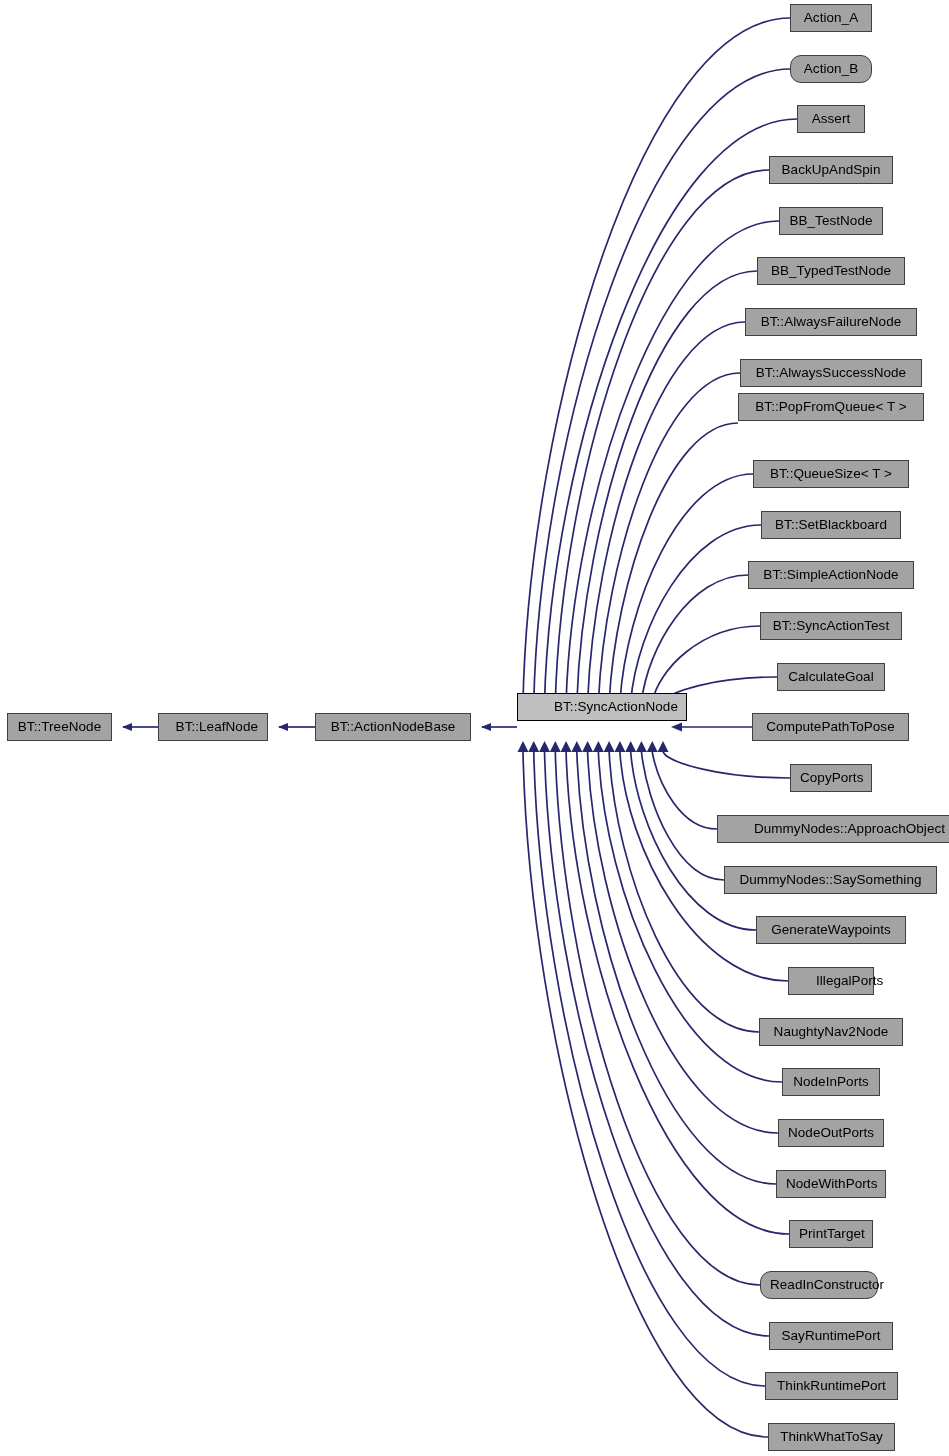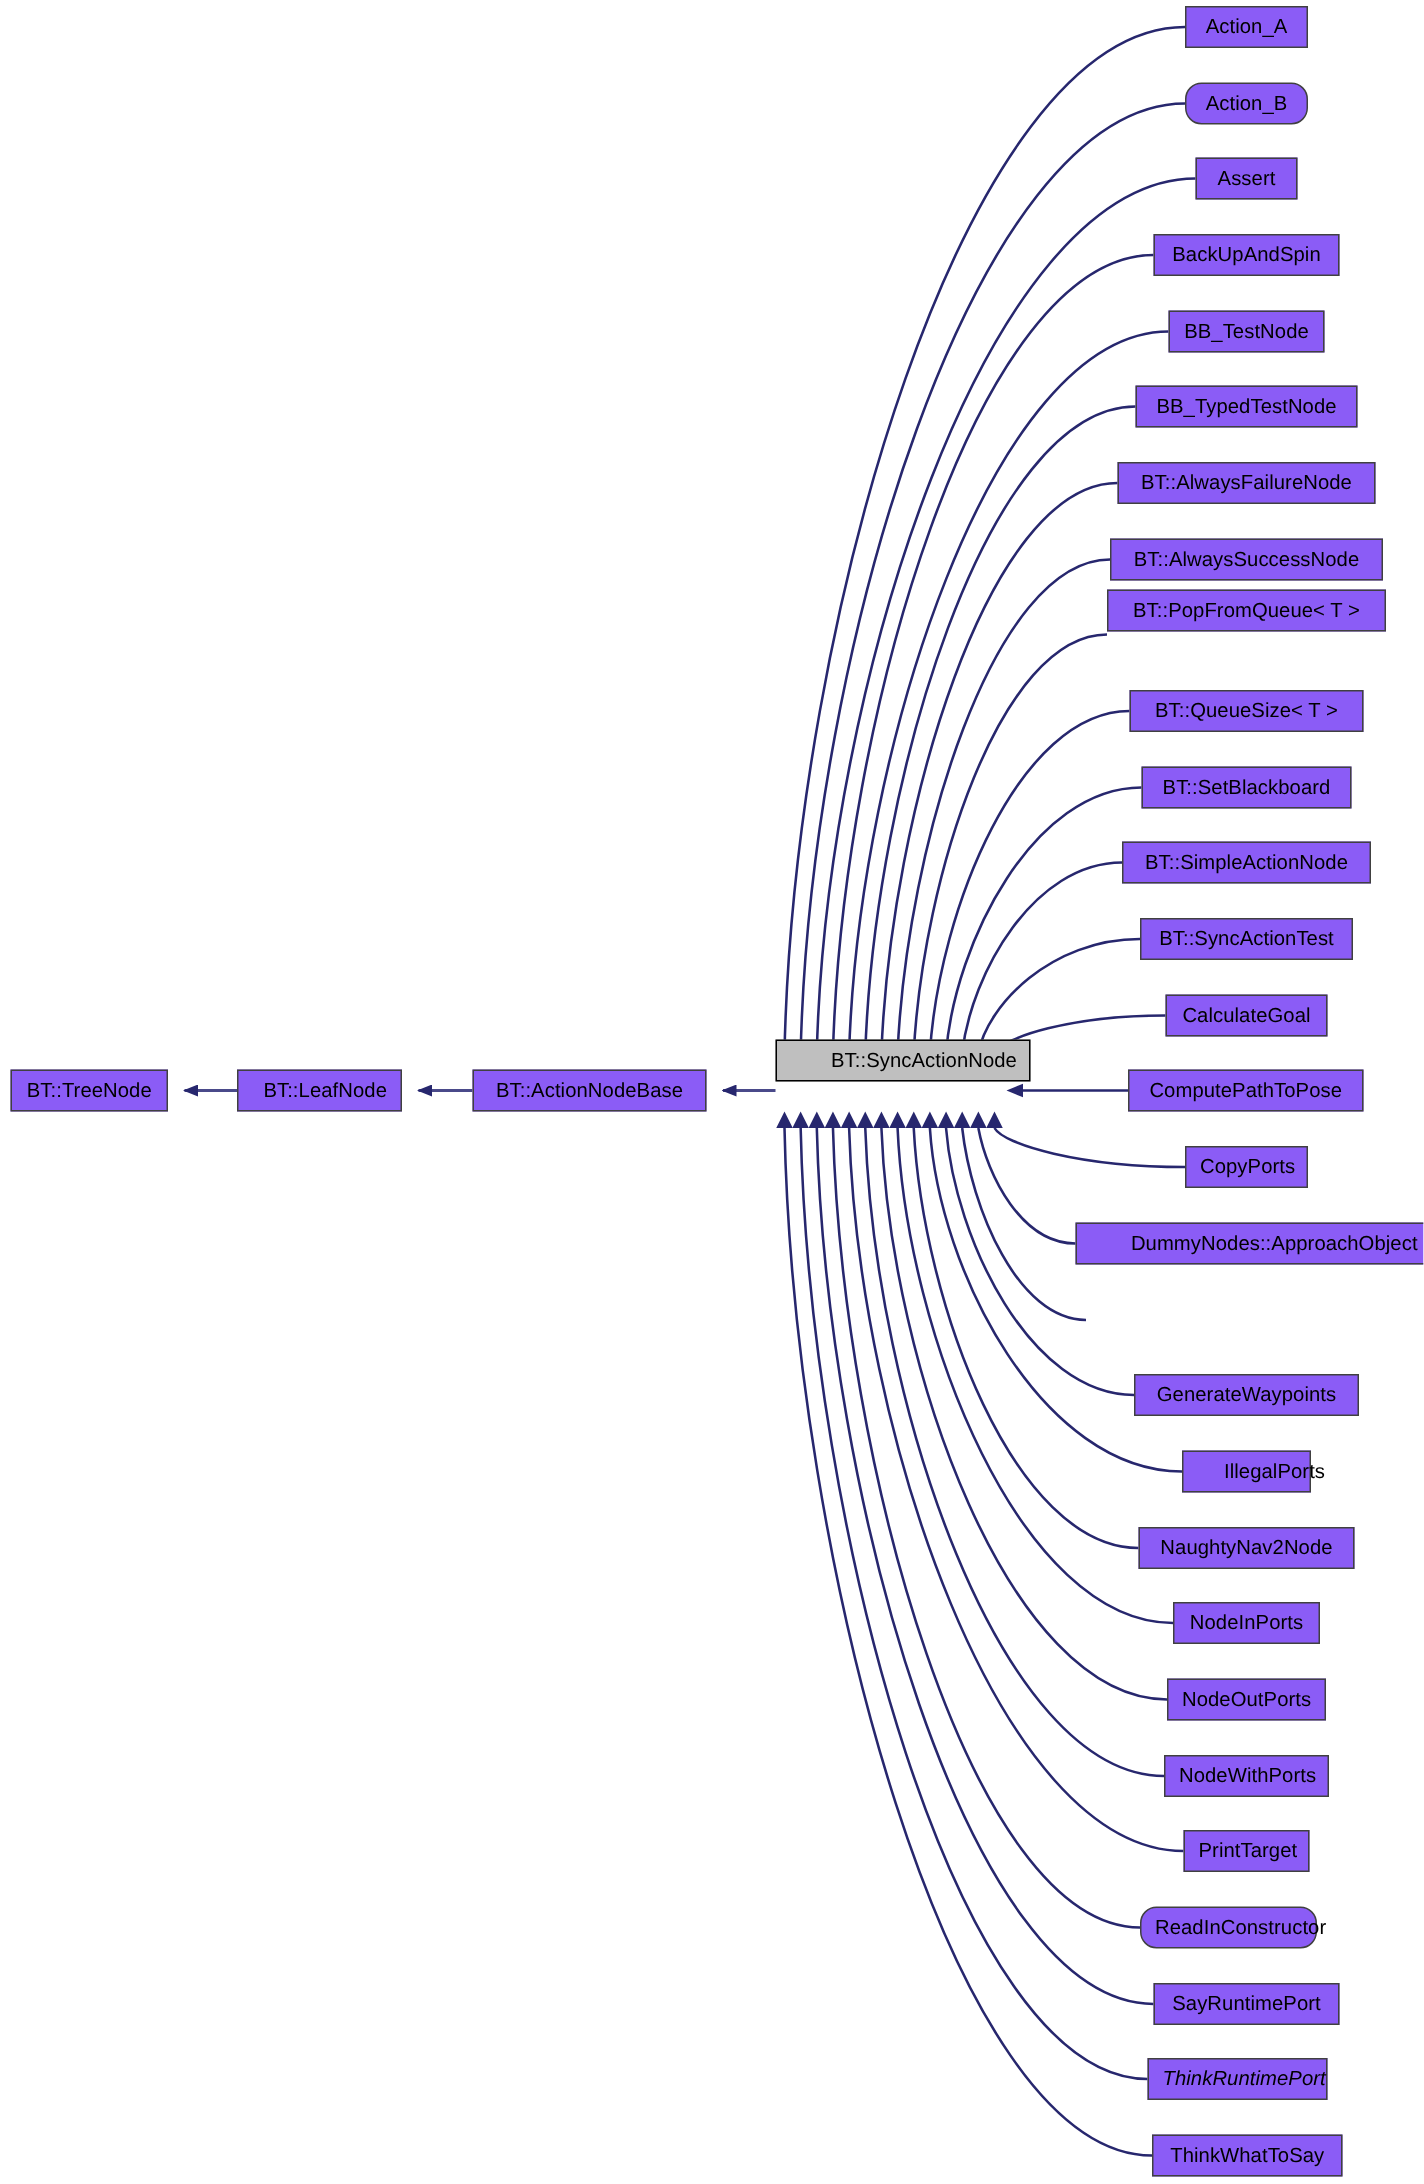--- a/index.html
+++ b/index.html
@@ -32,21 +32,21 @@
     top: 0;
     width: 949px;
     height: 1456px;
   }
   .node {
     position: absolute;
     box-sizing: border-box;
     height: 28px;
     line-height: 26px;
     border: 1px solid #404040;
-    background: #8b5cf6;
+    background: #a3a3a3;
     color: #000000;
     font-size: 13.5px;
     text-align: center;
     white-space: nowrap;
     padding: 0 9px;
     letter-spacing: 0.05px;
   }
   .node.highlight {
     background: #bfbfbf;
     border: 1px solid #000000;
@@ -145,26 +145,27 @@
       <div class="node" style="left: 740px; top: 359px; width: 182px;">BT::AlwaysSuccessNode</div>
       <div class="node" style="left: 738px; top: 393px; width: 186px;">BT::PopFromQueue&lt; T &gt;</div>
       <div class="node" style="left: 753px; top: 460px; width: 156px;">BT::QueueSize&lt; T &gt;</div>
       <div class="node" style="left: 761px; top: 511px; width: 140px;">BT::SetBlackboard</div>
       <div class="node" style="left: 748px; top: 561px; width: 166px;">BT::SimpleActionNode</div>
       <div class="node" style="left: 760px; top: 612px; width: 142px;">BT::SyncActionTest</div>
       <div class="node" style="left: 777px; top: 663px; width: 108px;">CalculateGoal</div>
       <div class="node" style="left: 752px; top: 713px; width: 157px;">ComputePathToPose</div>
       <div class="node" style="left: 790px; top: 764px; width: 82px;">CopyPorts</div>
       <div class="node" style="left: 717px; top: 815px; width: 265px;">DummyNodes::ApproachObject</div>
+      <div class="node" style="left: 724px; top: 866px; width: 213px;">DummyNodes::SaySomething</div>
       <div class="node" style="left: 756px; top: 916px; width: 150px;">GenerateWaypoints</div>
       <div class="node" style="left: 788px; top: 967px; width: 86px; padding-left: 27px;">IllegalPorts</div>
       <div class="node" style="left: 759px; top: 1018px; width: 144px;">NaughtyNav2Node</div>
       <div class="node" style="left: 782px; top: 1068px; width: 98px;">NodeInPorts</div>
       <div class="node" style="left: 778px; top: 1119px; width: 106px;">NodeOutPorts</div>
       <div class="node" style="left: 776px; top: 1170px; width: 110px;">NodeWithPorts</div>
       <div class="node" style="left: 789px; top: 1220px; width: 84px;">PrintTarget</div>
       <div class="node" style="left: 760px; top: 1271px; width: 118px; border-radius: 11px;">ReadInConstructor</div>
       <div class="node" style="left: 769px; top: 1322px; width: 124px;">SayRuntimePort</div>
-      <div class="node" style="left: 765px; top: 1372px; width: 120px; font-style: italic;">ThinkRuntimePort</div>
+      <div class="node" style="left: 765px; top: 1372px; width: 133px;">ThinkRuntimePort</div>
       <div class="node" style="left: 768px; top: 1423px; width: 127px;">ThinkWhatToSay</div>
     </div>
 
 </div>
 
 </body></html>

